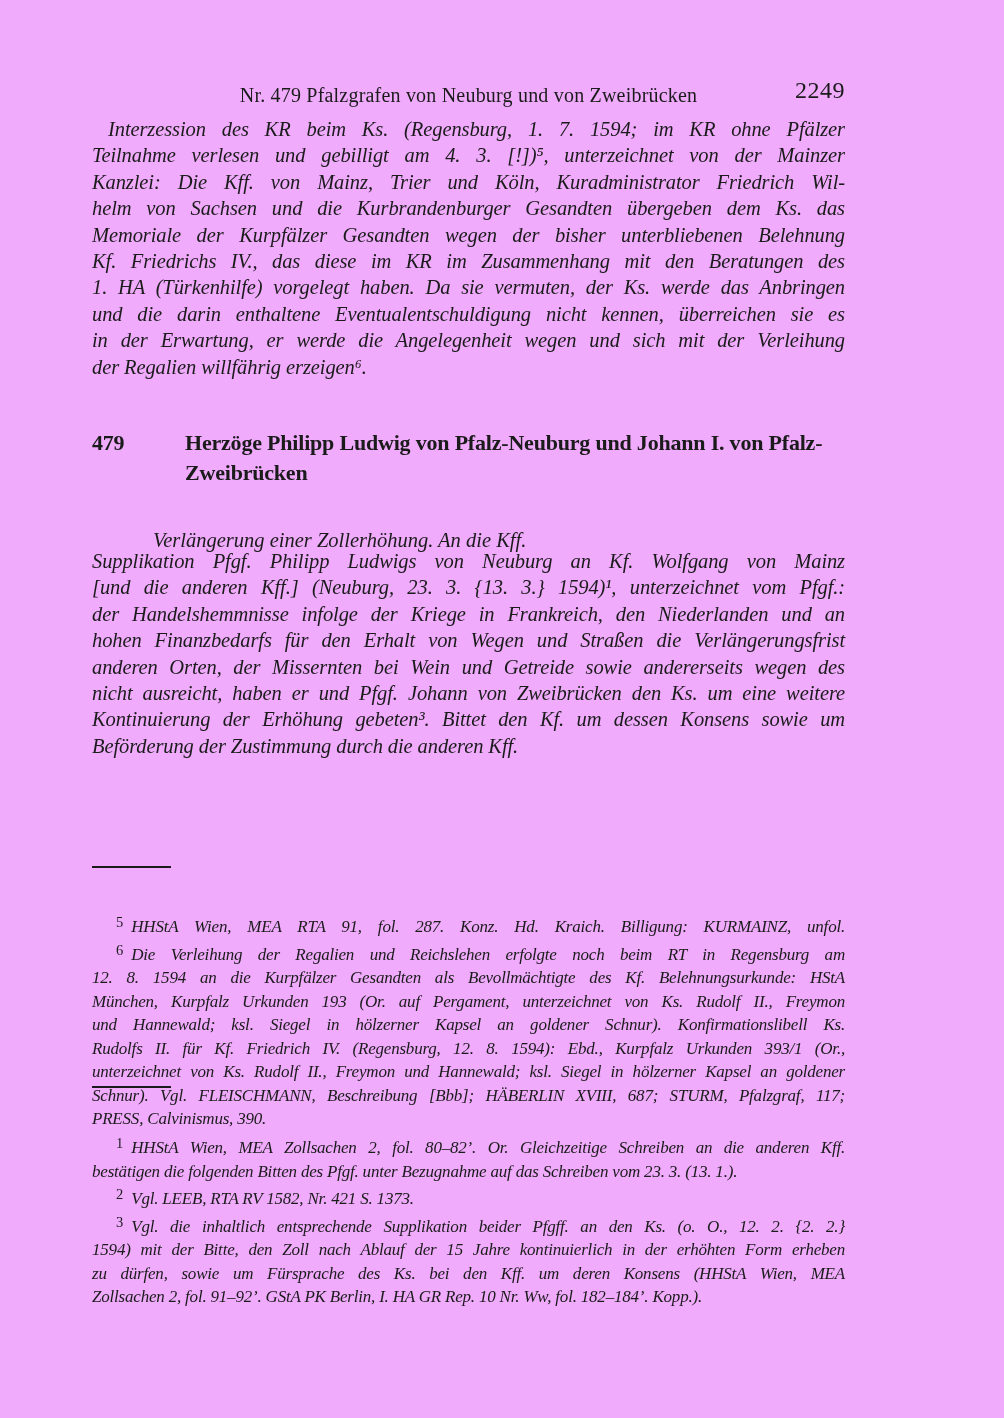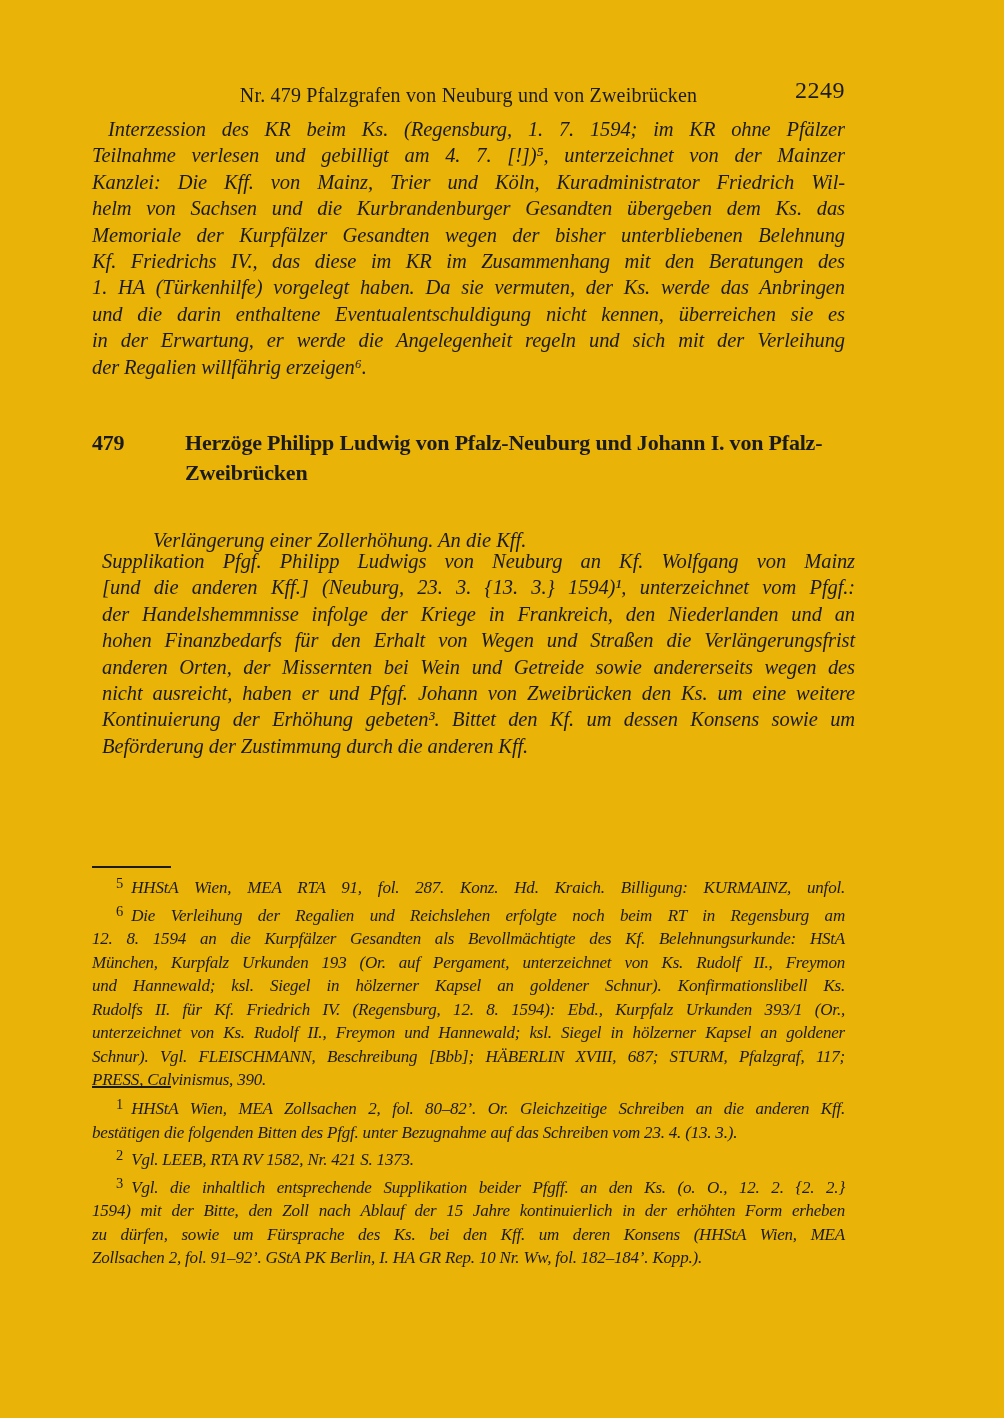--- a/index.html
+++ b/index.html
@@ -1,21 +1,21 @@
 <!DOCTYPE html>
 <html><head>
 <meta charset="utf-8">
 <style>
   * { margin: 0; padding: 0; box-sizing: border-box; }
   html, body { background: #ffffff; }
   .page {
     position: relative;
     width: 1004px;
     height: 1418px;
-    background: #eab308;
+    background: #f0abfc;
     color: #1b1b1b;
     font-family: "Liberation Serif", serif;
     overflow: hidden;
   }
   
   .running-header {
     position: absolute;
     left: 92px; top: 84px;
     width: 753px;
     font-size: 20px;
@@ -36,21 +36,21 @@
   .para {
     position: absolute;
     left: 92px;
     width: 753px;
     font-style: italic;
     font-size: 20.5px;
     line-height: 26.4px;
     letter-spacing: -0.1px;
   }
   #intro-paragraph { top: 116px; }
-  #body-paragraph  { top: 548px; margin-left: 10px; }
+  #body-paragraph  { top: 548px; }
   .line { text-align: justify; text-align-last: justify; }
   .line.last { text-align: left; text-align-last: left; }
   .line.indent { text-indent: 16px; }
   
   .section-heading {
     position: absolute;
     left: 92px; top: 428px;
     width: 790px;
     font-weight: bold;
     font-size: 22px;
@@ -77,20 +77,21 @@
   #fn-rule-1 { top: 866px; }
   #fn-rule-2 { top: 1086px; }
   .fn-block {
     position: absolute;
     left: 92px;
     width: 753px;
     font-style: italic;
     font-size: 17px;
     line-height: 23.5px;
     letter-spacing: -0.2px;
+    margin-top: 39px;
   }
   #fn-block-previous { top: 872px; }
   #fn-block-current  { top: 1093px; }
   .fn-first { text-indent: 24px; }
   .fn-marker {
     font-style: normal;
     font-size: 14.5px;
     vertical-align: 5px;
     margin-right: 8px;
     letter-spacing: 0;
@@ -101,28 +102,28 @@
 
 <div class="page">
 
   <div class="running-header">
     <span class="running-title">Nr. 479 Pfalzgrafen von Neuburg und von Zweibrücken</span>
     <span class="page-number">2249</span>
   </div>
 
   <div class="para" id="intro-paragraph">
     <div class="line indent">Interzession des KR beim Ks. (Regensburg, 1. 7. 1594; im KR ohne Pfälzer</div>
-    <div class="line">Teilnahme verlesen und gebilligt am 4. 7. [!])⁵, unterzeichnet von der Mainzer</div>
+    <div class="line">Teilnahme verlesen und gebilligt am 4. 3. [!])⁵, unterzeichnet von der Mainzer</div>
     <div class="line">Kanzlei: Die Kff. von Mainz, Trier und Köln, Kuradministrator Friedrich Wil-</div>
     <div class="line">helm von Sachsen und die Kurbrandenburger Gesandten übergeben dem Ks. das</div>
     <div class="line">Memoriale der Kurpfälzer Gesandten wegen der bisher unterbliebenen Belehnung</div>
     <div class="line">Kf. Friedrichs IV., das diese im KR im Zusammenhang mit den Beratungen des</div>
     <div class="line">1. HA (Türkenhilfe) vorgelegt haben. Da sie vermuten, der Ks. werde das Anbringen</div>
     <div class="line">und die darin enthaltene Eventualentschuldigung nicht kennen, überreichen sie es</div>
-    <div class="line">in der Erwartung, er werde die Angelegenheit regeln und sich mit der Verleihung</div>
+    <div class="line">in der Erwartung, er werde die Angelegenheit wegen und sich mit der Verleihung</div>
     <div class="line last">der Regalien willfährig erzeigen⁶.</div>
   </div>
 
   <div class="section-heading">
     <span class="section-number">479</span>
     <div class="section-title">
       <div>Herzöge Philipp Ludwig von Pfalz-Neuburg und Johann I. von Pfalz-</div>
       <div>Zweibrücken</div>
     </div>
   </div>
@@ -157,21 +158,21 @@
     <div class="line">Schnur). Vgl. FLEISCHMANN, Beschreibung [Bbb]; HÄBERLIN XVIII, 687; STURM, Pfalzgraf, 117;</div>
     <div class="line last">PRESS, Calvinismus, 390.</div>
   </div>
 
   <div class="fn-rule" id="fn-rule-2"></div>
 
   <div class="fn-block" id="fn-block-current">
     <div class="line fn-first">
       <span class="fn-marker">1</span><span>HHStA Wien, MEA Zollsachen 2, fol. 80–82’. Or. Gleichzeitige Schreiben an die anderen Kff.</span>
     </div>
-    <div class="line last">bestätigen die folgenden Bitten des Pfgf. unter Bezugnahme auf das Schreiben vom 23. 4. (13. 3.).</div>
+    <div class="line last">bestätigen die folgenden Bitten des Pfgf. unter Bezugnahme auf das Schreiben vom 23. 3. (13. 1.).</div>
     <div class="line last fn-first">
       <span class="fn-marker">2</span><span>Vgl. LEEB, RTA RV 1582, Nr. 421 S. 1373.</span>
     </div>
     <div class="line fn-first">
       <span class="fn-marker">3</span><span>Vgl. die inhaltlich entsprechende Supplikation beider Pfgff. an den Ks. (o. O., 12. 2. {2. 2.}</span>
     </div>
     <div class="line">1594) mit der Bitte, den Zoll nach Ablauf der 15 Jahre kontinuierlich in der erhöhten Form erheben</div>
     <div class="line">zu dürfen, sowie um Fürsprache des Ks. bei den Kff. um deren Konsens (HHStA Wien, MEA</div>
     <div class="line last">Zollsachen 2, fol. 91–92’. GStA PK Berlin, I. HA GR Rep. 10 Nr. Ww, fol. 182–184’. Kopp.).</div>
   </div>

